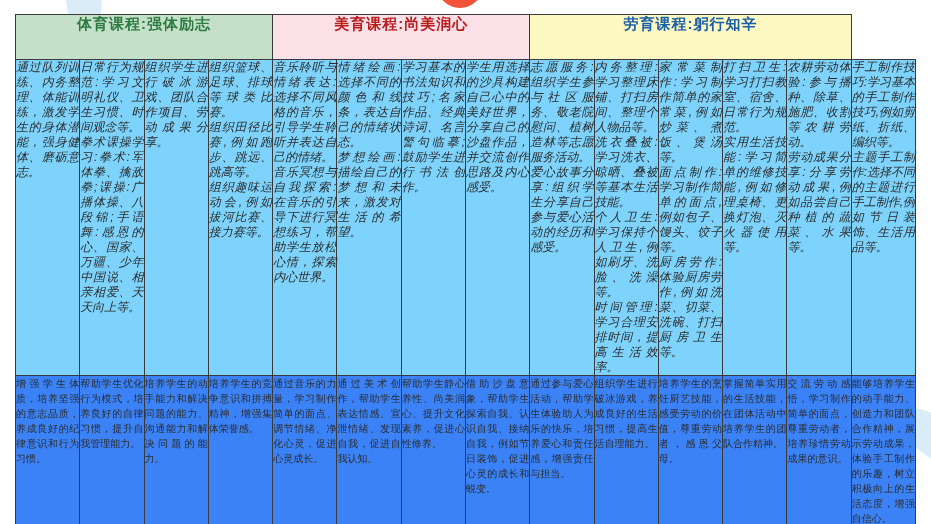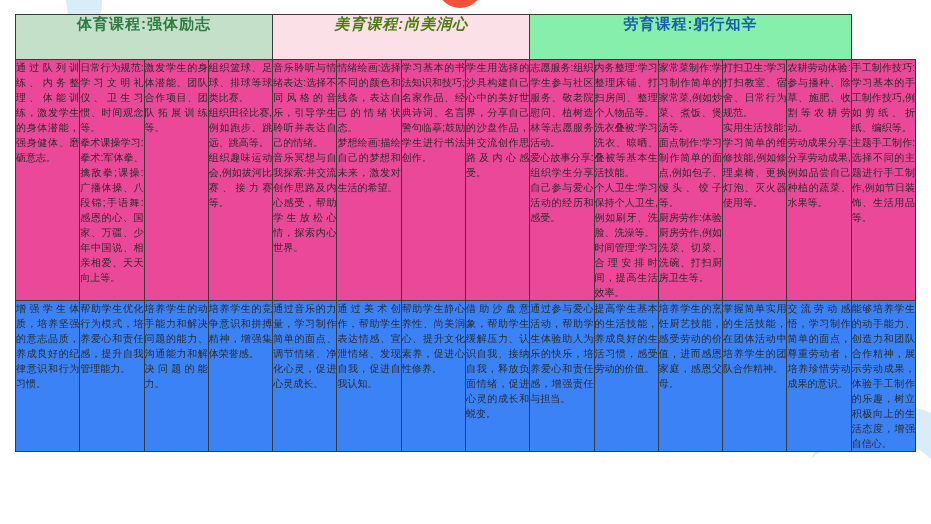--- a/index.html
+++ b/index.html
@@ -90,47 +90,48 @@
   
   .group-head {
     height: 44px;
     text-align: center;
     vertical-align: middle;
     font-size: 15px;
     font-weight: bold;
     letter-spacing: 1px;
   }
   .group-sport  { background: #c5e0c8; color: #2d7a42; }
-  .group-art    { background: #fbe0e8; color: #4d7c0f; font-style: italic; }
-  .group-labor  { background: #86efac; color: #1a5fa8; }
+  .group-art    { background: #fbe0e8; color: #b91c1c; }
+  .group-labor  { background: #fef9c3; color: #1a5fa8; }
 
   
   .sub-head {
     height: 46px;
     text-align: center;
     vertical-align: middle;
     font-size: 13px;
     line-height: 17px;
     background: #ffffff;
     padding: 2px 1px;
   }
   .sub-sport { color: #2d7a42; }
   .sub-art   { color: #f0518a; }
   .sub-labor { color: #1a5fa8; }
 
   
   .body-cell {
-    background: #ec4899;
-    font-size: 10px;
+    background: #7dd3fc;
+    font-size: 12px;
     line-height: 15px;
     color: #2c2c2c;
     padding: 7px 6px 7px 7px;
     text-align: justify;
     text-justify: inter-ideograph;
     height: 232px;
+    font-style: italic;
   }
   .goal-cell {
     background: #3b82f6;
     font-size: 10px;
     line-height: 15px;
     color: #2c2c2c;
     padding: 8px 6px 8px 7px;
     text-align: justify;
     text-justify: inter-ideograph;
     height: 150px;
@@ -156,30 +157,30 @@
         </tr>
       <tr id="row-content">
           <td class="body-cell">
             <span class="cell-text">通过队列训练、内务整理、体能训练，激发学生的身体潜能，强身健体、磨砺意志。</span>
           </td>
           <td class="body-cell">
             <span class="cell-text">日常行为规范:学习文明礼仪、卫生习惯、时间观念等。
 拳术课操学习:拳术:军体拳、擒敌拳;课操:广播体操、八段锦;手语舞:感恩的心、国家、万疆、少年中国说、相亲相爱、天天向上等。</span>
           </td>
           <td class="body-cell">
-            <span class="cell-text">激发学生的身体潜能、团队合作项目、团队拓展训练等。</span>
+            <span class="cell-text">组织学生进行破冰游戏、团队合作项目、劳动成果分享。</span>
           </td>
           <td class="body-cell">
             <span class="cell-text">组织篮球、足球、排球等球类比赛。
 组织田径比赛,例如跑步、跳远、跳高等。
 组织趣味运动会,例如拔河比赛、接力赛等。</span>
           </td>
           <td class="body-cell">
             <span class="cell-text">音乐聆听与情绪表达:选择不同风格的音乐，引导学生聆听并表达自己的情绪。
-音乐冥想与自我探索:并交流创作思路及内心感受，帮助学生放松心情，探索内心世界。</span>
+音乐冥想与自我探索:在音乐的引导下进行冥想练习，帮助学生放松心情，探索内心世界。</span>
           </td>
           <td class="body-cell">
             <span class="cell-text">情绪绘画:选择不同的颜色和线条，表达自己的情绪状态。
 梦想绘画:描绘自己的梦想和未来，激发对生活的希望。</span>
           </td>
           <td class="body-cell">
             <span class="cell-text">学习基本的书法知识和技巧;名家作品、经典诗词、名言警句临摹;鼓励学生进行书法创作。</span>
           </td>
           <td class="body-cell">
             <span class="cell-text">学生用选择的沙具构建自己心中的美好世界，分享自己的沙盘作品，并交流创作思路及内心感受。</span>
@@ -210,48 +211,48 @@
           <td class="body-cell">
             <span class="cell-text">手工制作技巧:学习基本的手工制作技巧,例如剪纸、折纸、编织等。
 主题手工制作:选择不同的主题进行手工制作,例如节日装饰、生活用品等。</span>
           </td>
         </tr>
       <tr id="row-goals">
           <td class="goal-cell">
             <span class="cell-text">增强学生体质，培养坚强的意志品质，养成良好的纪律意识和行为习惯。</span>
           </td>
           <td class="goal-cell">
-            <span class="cell-text">帮助学生优化行为模式，培养爱心和责任感，提升自我管理能力。</span>
+            <span class="cell-text">帮助学生优化行为模式，培养良好的自律习惯，提升自我管理能力。</span>
           </td>
           <td class="goal-cell">
             <span class="cell-text">培养学生的动手能力和解决问题的能力、沟通能力和解决问题的能力。</span>
           </td>
           <td class="goal-cell">
             <span class="cell-text">培养学生的竞争意识和拼搏精神，增强集体荣誉感。</span>
           </td>
           <td class="goal-cell">
             <span class="cell-text">通过音乐的力量，学习制作简单的面点、调节情绪、净化心灵，促进心灵成长。</span>
           </td>
           <td class="goal-cell">
             <span class="cell-text">通过美术创作，帮助学生表达情感、宣泄情绪、发现自我，促进自我认知。</span>
           </td>
           <td class="goal-cell">
             <span class="cell-text">帮助学生静心养性、尚美润心、提升文化素养，促进心性修养。</span>
           </td>
           <td class="goal-cell">
-            <span class="cell-text">借助沙盘意象，帮助学生缓解压力、认识自我、接纳自我，释放负面情绪，促进心灵的成长和蜕变。</span>
+            <span class="cell-text">借助沙盘意象，帮助学生探索自我、认识自我、接纳自我，例如节日装饰，促进心灵的成长和蜕变。</span>
           </td>
           <td class="goal-cell">
             <span class="cell-text">通过参与爱心活动，帮助学生体验助人为乐的快乐，培养爱心和责任感，增强责任与担当。</span>
           </td>
           <td class="goal-cell">
-            <span class="cell-text">提高学生基本的生活技能，养成良好的生活习惯，感受劳动的价值。</span>
-          </td>
-          <td class="goal-cell">
-            <span class="cell-text">培养学生的烹饪厨艺技能，感受劳动的价值，进而感恩家庭，感恩父母。</span>
+            <span class="cell-text">组织学生进行破冰游戏，养成良好的生活习惯，提高生活自理能力。</span>
+          </td>
+          <td class="goal-cell">
+            <span class="cell-text">培养学生的烹饪厨艺技能，感受劳动的价值，尊重劳动者，感恩父母。</span>
           </td>
           <td class="goal-cell">
             <span class="cell-text">掌握简单实用的生活技能，在团体活动中培养学生的团队合作精神。</span>
           </td>
           <td class="goal-cell">
             <span class="cell-text">交流劳动感悟，学习制作简单的面点，尊重劳动者，培养珍惜劳动成果的意识。</span>
           </td>
           <td class="goal-cell">
             <span class="cell-text">能够培养学生的动手能力、创造力和团队合作精神，展示劳动成果，体验手工制作的乐趣，树立积极向上的生活态度，增强自信心。</span>
           </td>

